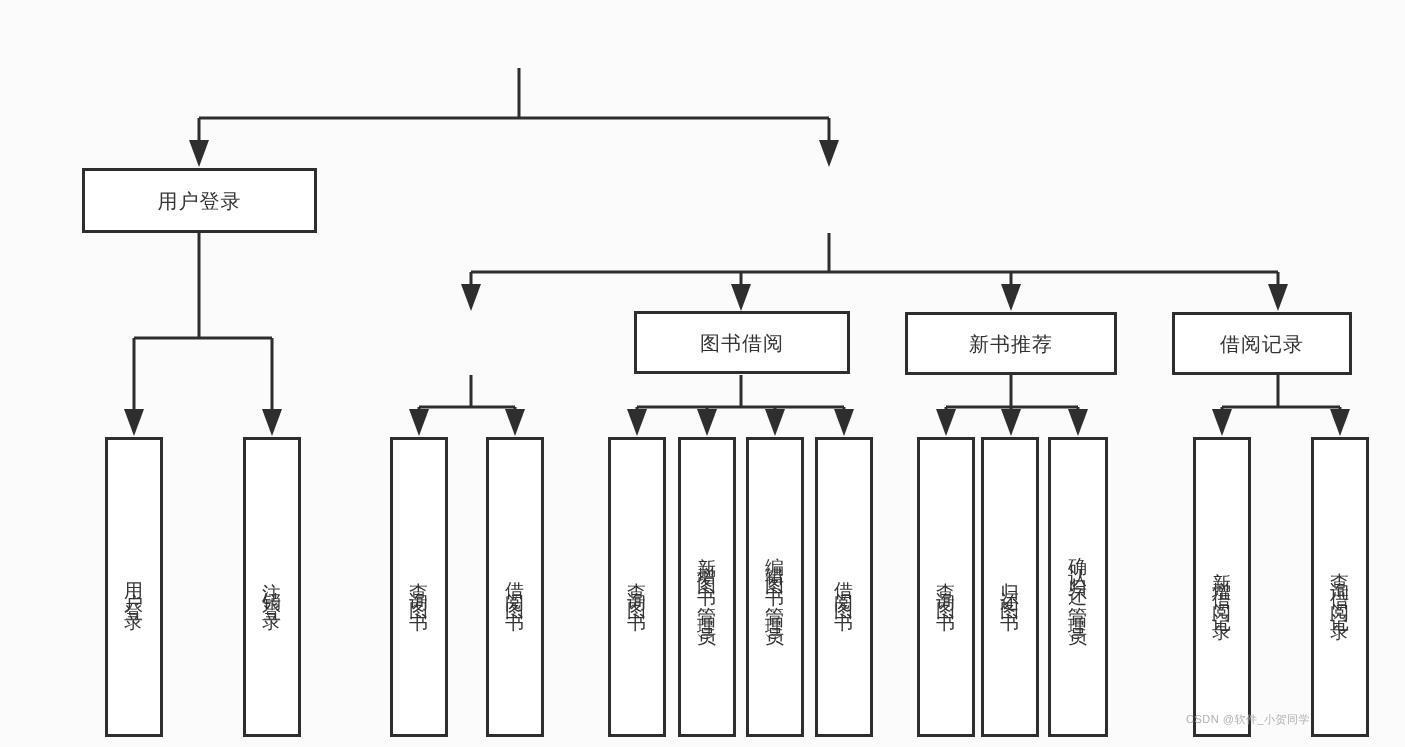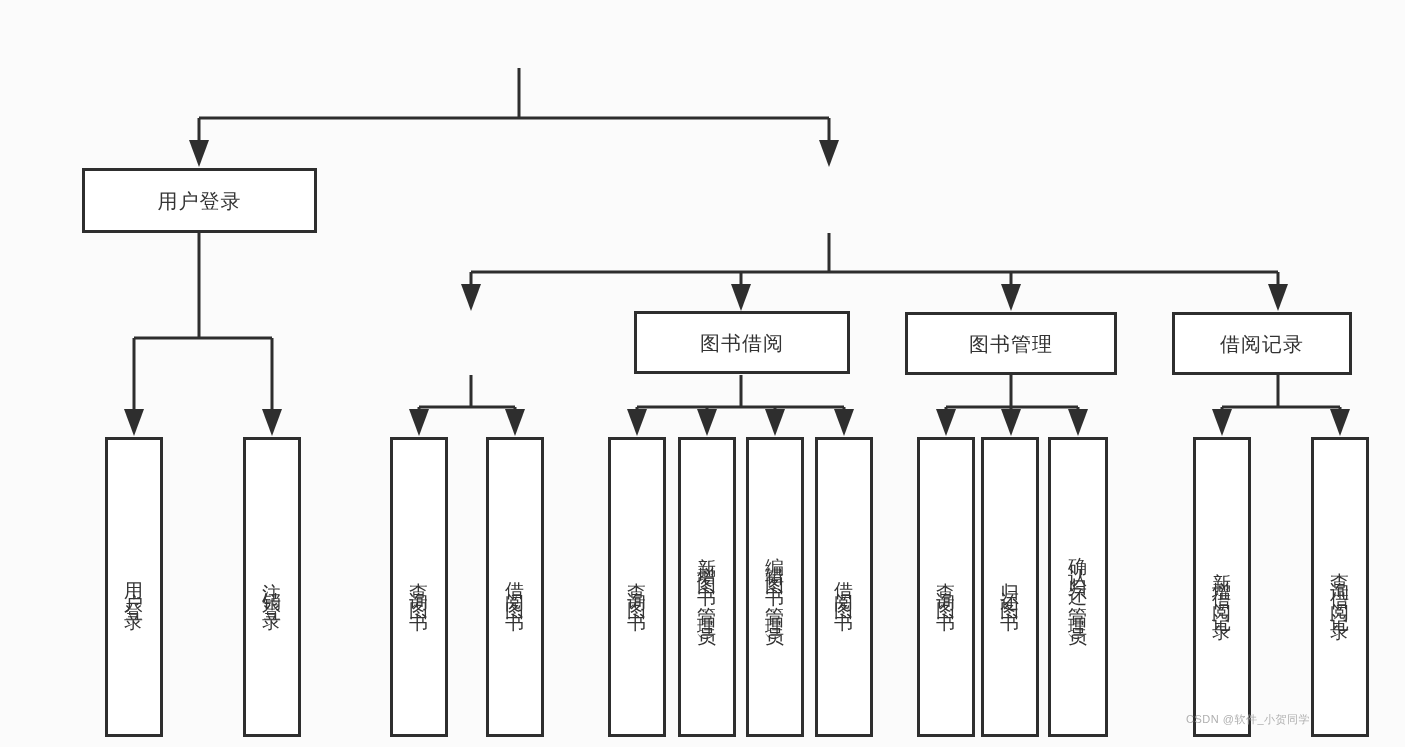--- a/index.html
+++ b/index.html
@@ -89,21 +89,21 @@
 
 
   <div class="hbox" style="left:82px;top:168px;width:235px;height:65px">
     <span>用户登录</span>
   </div>
 
   <div class="hbox" style="left:634px;top:311px;width:216px;height:63px">
     <span>图书借阅</span>
   </div>
   <div class="hbox" style="left:905px;top:312px;width:212px;height:63px">
-    <span>图书管理</span>
+    <span>新书推荐</span>
   </div>
   <div class="hbox" style="left:1172px;top:312px;width:180px;height:63px">
     <span>借阅记录</span>
   </div>
 
   <div class="vbox" style="left:105px">
     <span>用户登录</span>
   </div>
   <div class="vbox" style="left:243px">
     <span>注销登录</span>

